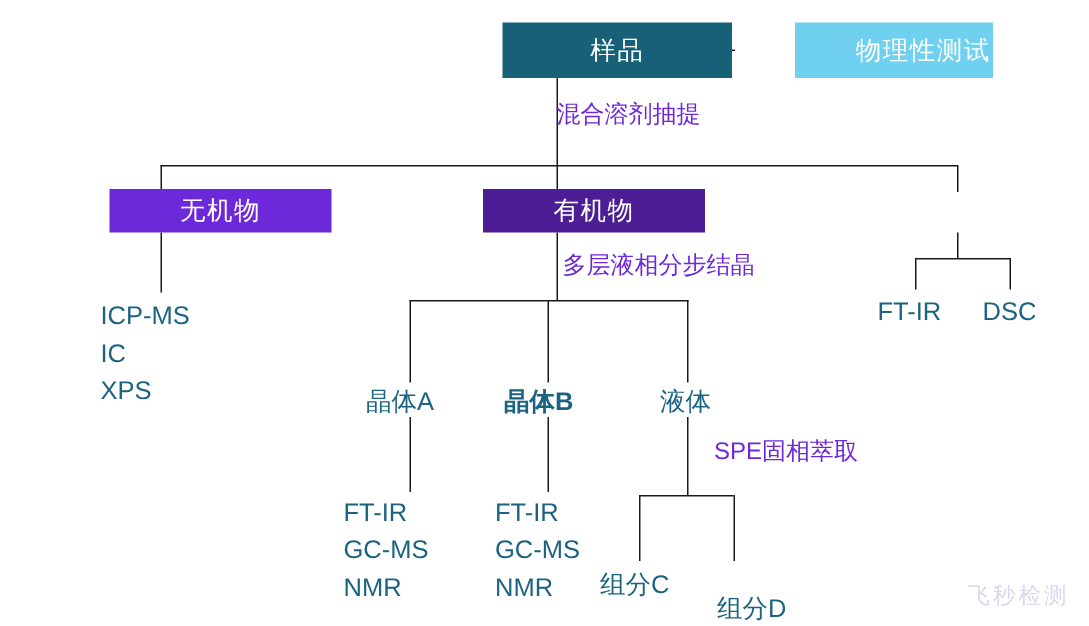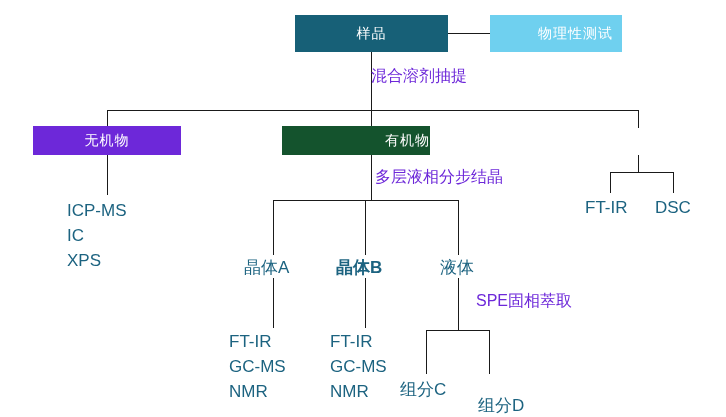--- a/index.html
+++ b/index.html
@@ -17,29 +17,30 @@
     background: #ffffff;
     overflow: hidden;
   }
   
   .box {
     position: absolute;
     display: flex;
     align-items: center;
     justify-content: center;
     color: #ffffff;
-    font-size: 14px;
+    font-size: 17px;
     letter-spacing: 1px;
     box-sizing: border-box;
     z-index: 3;
+    margin-left: 40px;
   }
   .box-sample      { background: #176077; }
   .box-physical    { background: #6fd0ef; }
   .box-inorganic   { background: #6d28d9; }
-  .box-organic     { background: #14532d; justify-content: flex-end; }
+  .box-organic     { background: #4c1d95; }
   .box-insoluble   { background: #f58220; }
 
   
   .label {
     position: absolute;
     color: #1c6380;
     font-size: 17px;
     white-space: nowrap;
     z-index: 3;
   }
@@ -165,14 +166,15 @@
 
   <div class="label mono-list" style="left:330px; top:329px;">
     <div>FT-IR</div>
     <div>GC-MS</div>
     <div>NMR</div>
   </div>
 
   <div class="label" style="left:400px; top:378px;">组分C</div>
   <div class="label" style="left:478px; top:394px;">组分D</div>
 
+  <div class="watermark" style="left:645px; top:388px;">飞秒检测</div>
 
 </div>
 
 </body></html>

